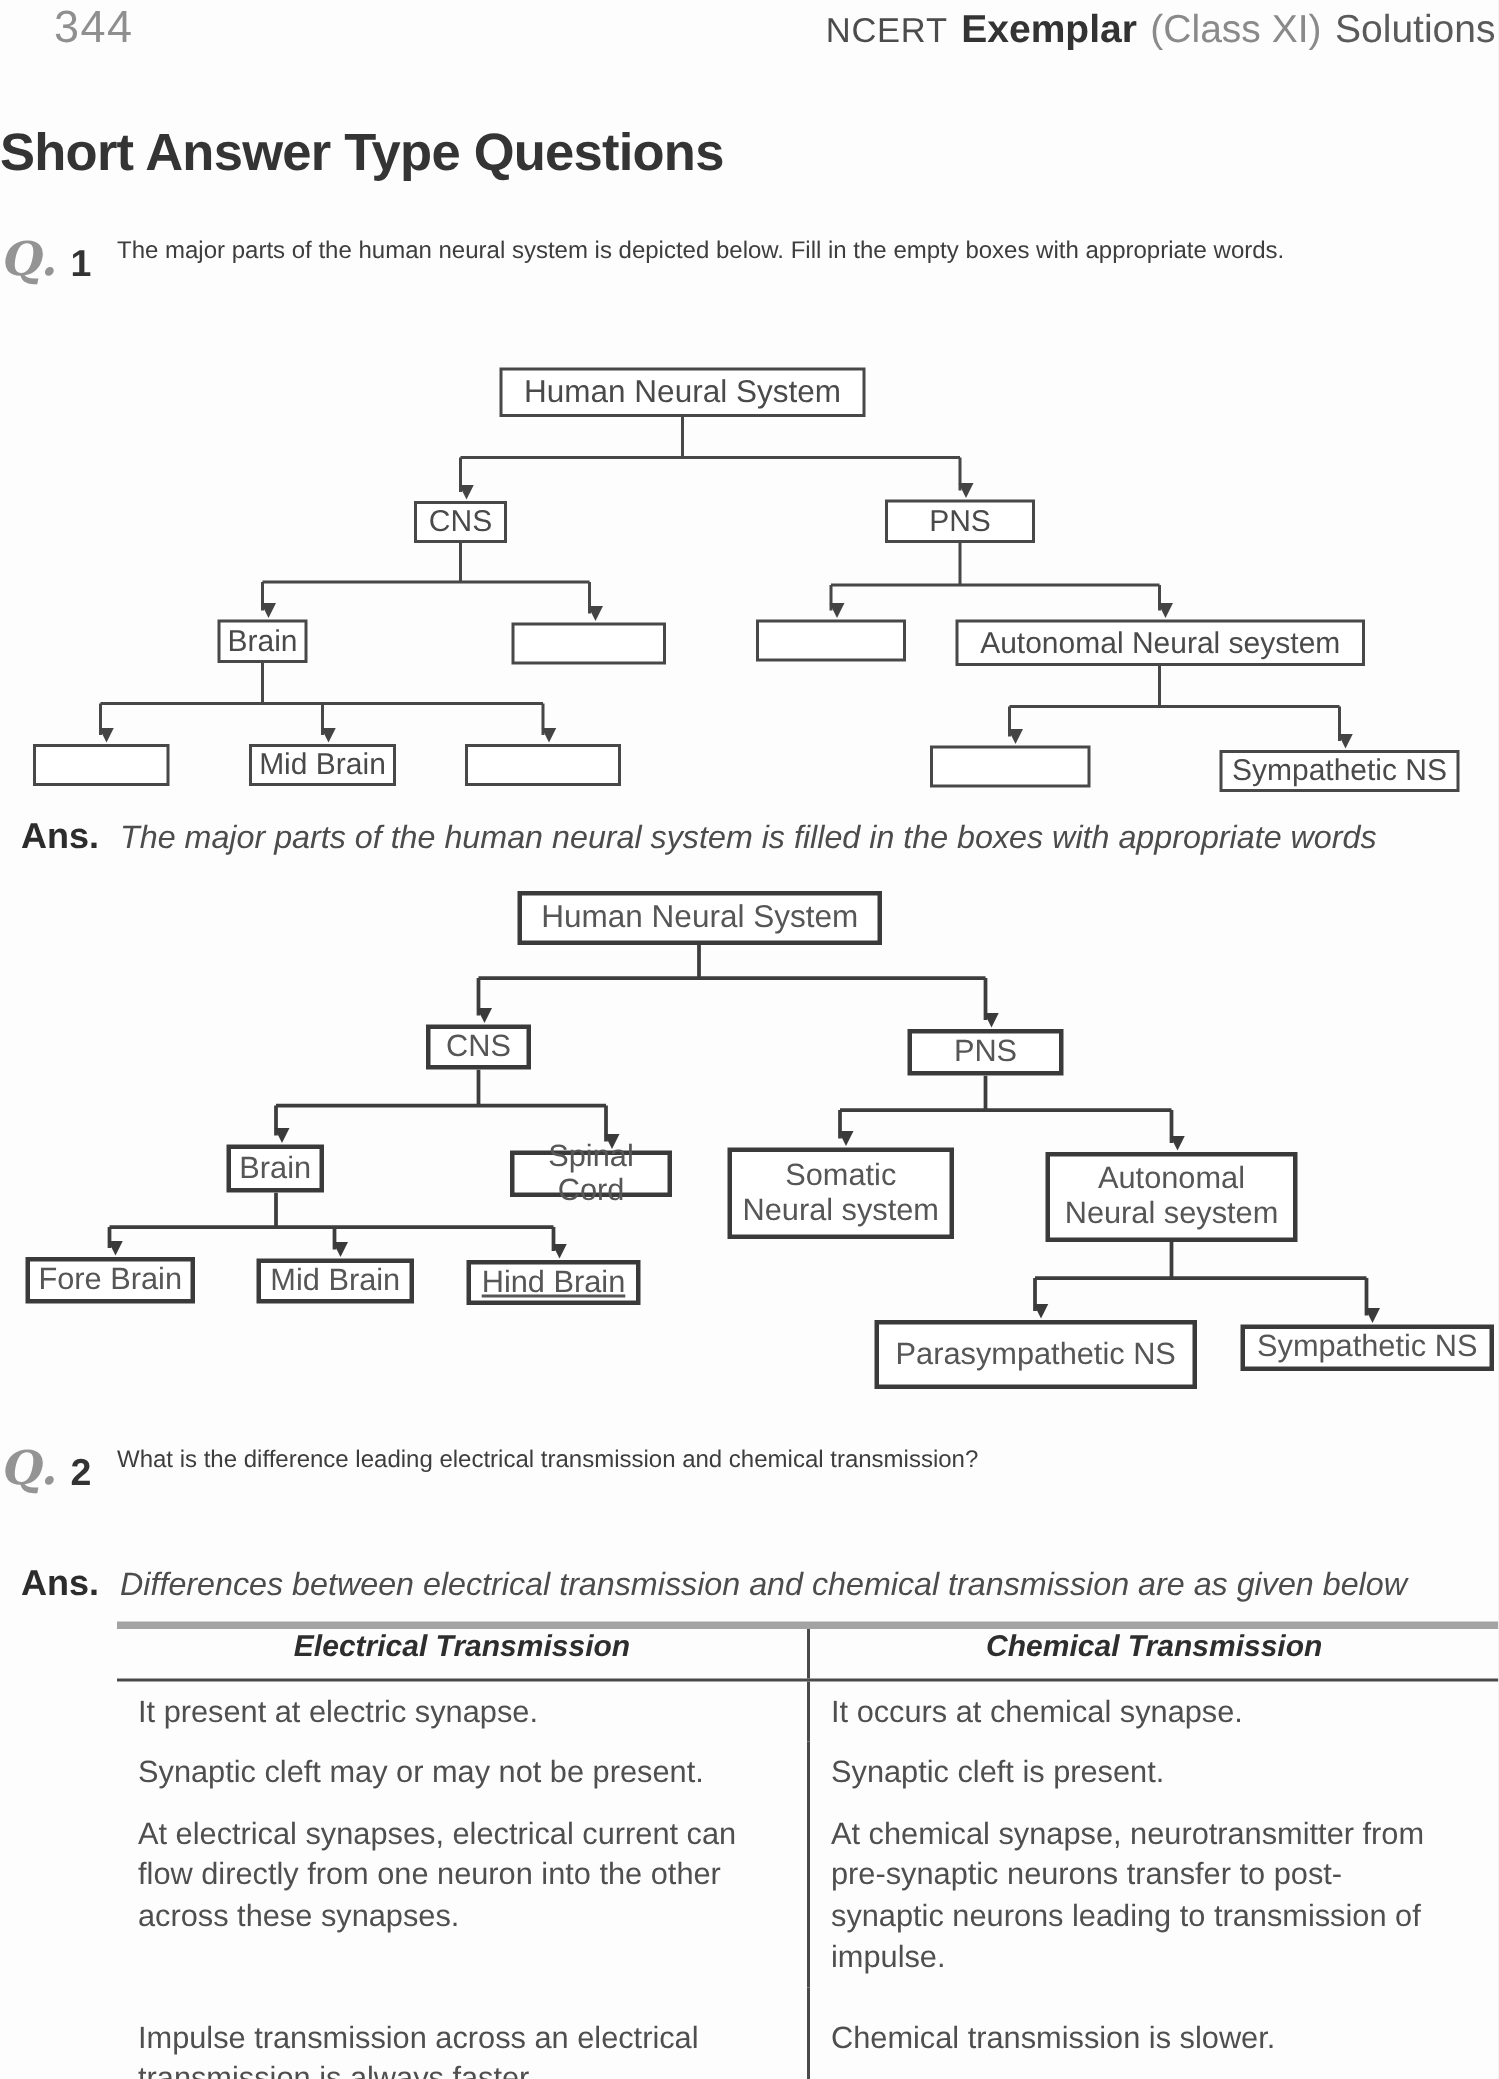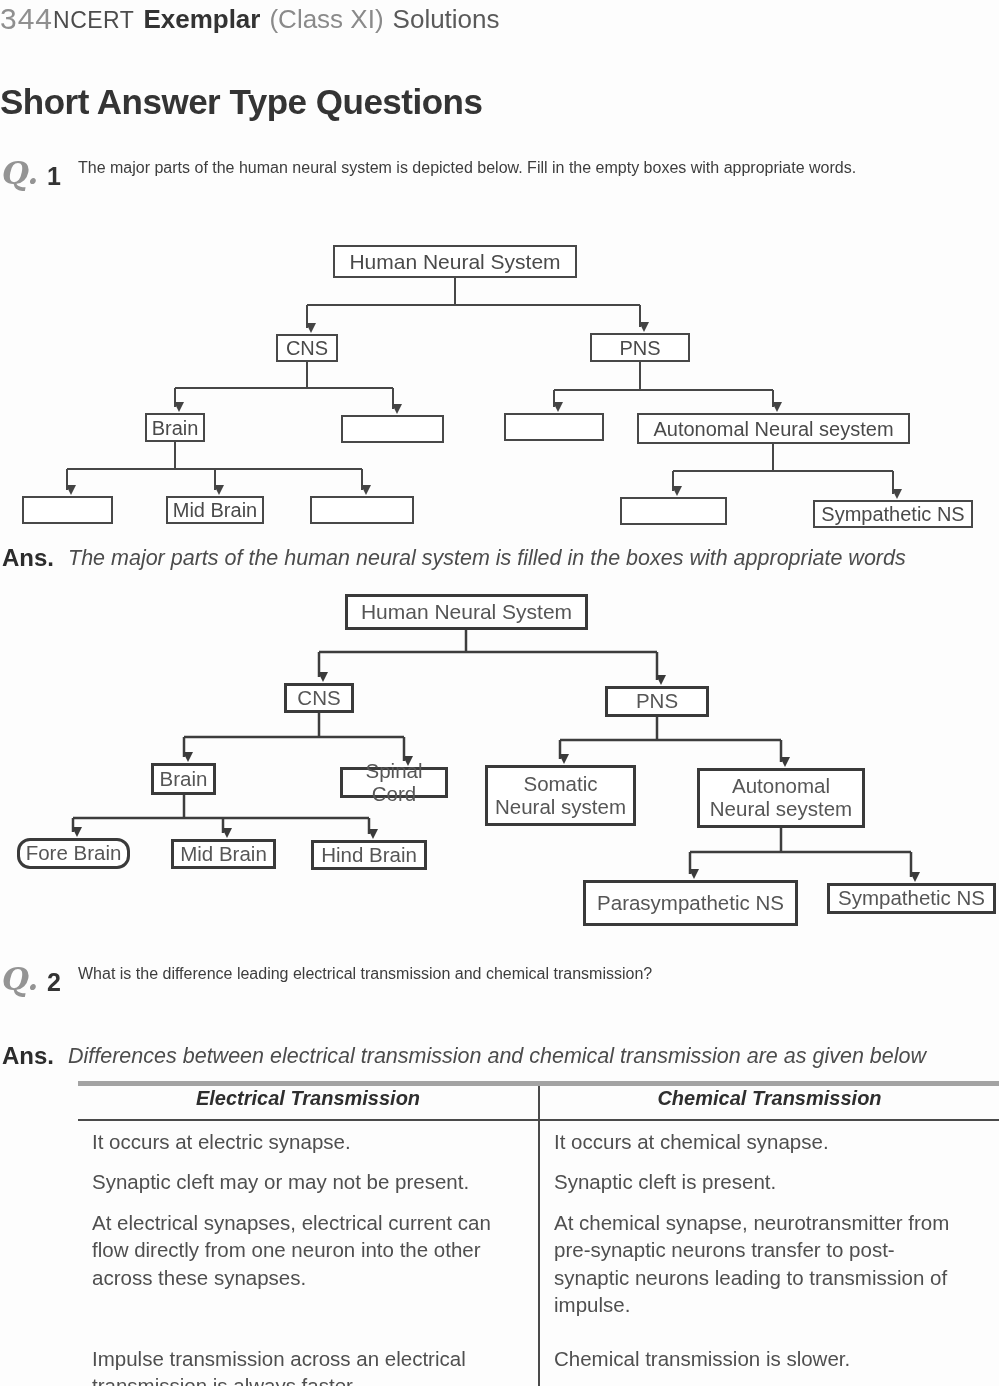--- a/index.html
+++ b/index.html
@@ -7,35 +7,35 @@
   .page {
     position:relative;
     width:999px; height:1386px;
     margin:0 auto;
     background:#fdfdfd;
     overflow:hidden;
     font-family:"Liberation Sans", sans-serif;
     color:#3d3d3d;
   }
   
-  .hdr { position:absolute; top:2px; left:0; right:2px; display:flex; justify-content:flex-start; align-items:flex-start; }
+  .hdr { position:absolute; top:2px; left:0; right:2px; display:flex; justify-content:space-between; align-items:flex-start;padding-left:36px; }
   .pageno { font-size:30px; color:#8f8f8f; letter-spacing:1px; }
   .booktitle { display:flex; align-items:baseline; gap:9px; padding-top:2px; }
   .bt-ncert { font-size:23px; color:#4c4c4c; letter-spacing:0.5px; }
   .bt-exemplar { font-size:26px; font-weight:bold; color:#333; }
   .bt-class { font-size:26px; color:#8a8a8a; }
   .bt-sol { font-size:26px; color:#5a5a5a; }
   
   .section-title { position:absolute; top:82px; left:0; font-size:35px; font-weight:bold; letter-spacing:-0.5px; color:#343434; }
   
   .qrow { position:absolute; left:2px; right:0; display:flex; align-items:flex-start; }
   .qmark { font-family:"DejaVu Serif", serif; font-style:italic; font-weight:bold; font-size:31px; color:#949494; width:45px; line-height:1; padding-top:2px; }
   .qnum  { font-size:25px; font-weight:bold; color:#333; width:31px; line-height:1.2; padding-top:5px; }
   .qtext { flex:1; font-size:16px; line-height:1.55; text-align:justify; color:#3d3d3d; }
-  .ansrow { position:absolute; left:2px; right:0; display:flex; align-items:flex-start; }
+  .ansrow { position:absolute; left:14px; right:0; display:flex; align-items:flex-start; }
   .anslabel { font-size:24px; font-weight:bold; color:#2c2c2c; width:66px; line-height:1.1; }
   .anstext { flex:1; font-style:italic; font-size:21.5px; color:#4c4c4c; line-height:1.2; padding-top:1px; }
   
   .chart { position:absolute; left:0; width:999px; }
   .chart svg { position:absolute; top:0; left:0; }
   .cbox {
     position:absolute; background:#fff;
     display:flex; flex-direction:column; justify-content:center; align-items:center;
     text-align:center; line-height:1.1;
   }
@@ -162,23 +162,23 @@
     <div class="cbox" style="left:151px;top:173px;width:65px;height:32px;">Brain</div>
     <div class="cbox" style="left:340px;top:177px;width:108px;height:31px;">Spinal Cord</div>
     <div class="cbox" style="left:485px;top:175px;width:151px;height:61px;">
       <span>Somatic</span>
       <span>Neural system</span>
     </div>
     <div class="cbox" style="left:697px;top:178px;width:168px;height:60px;">
       <span>Autonomal</span>
       <span>Neural seystem</span>
     </div>
-    <div class="cbox" style="left:17px;top:248px;width:113px;height:31px;border-radius:13px;">Fore Brain</div>
+    <div class="cbox" style="left:17px;top:248px;width:113px;height:31px;">Fore Brain</div>
     <div class="cbox" style="left:171px;top:249px;width:105px;height:30px;">Mid Brain</div>
-    <div class="cbox" style="left:311px;top:250px;width:116px;height:30px;">Hind Brain</div>
+    <div class="cbox" style="left:311px;top:250px;width:116px;height:30px;text-decoration:underline;">Hind Brain</div>
     <div class="cbox" style="left:583px;top:290px;width:215px;height:46px;">Parasympathetic NS</div>
     <div class="cbox" style="left:827px;top:293px;width:169px;height:31px;">Sympathetic NS</div>
   </div>
 
   <div class="qrow" style="top:962px;">
     <span class="qmark">Q.</span>
     <span class="qnum">2</span>
     <p class="qtext">What is the difference leading electrical transmission and chemical transmission?</p>
   </div>
 
@@ -186,21 +186,21 @@
     <span class="anslabel">Ans.</span>
     <p class="anstext">Differences between electrical transmission and chemical transmission are as given below</p>
   </div>
 
   <div class="qtable">
     <div class="thead">
       <div class="th cl">Electrical Transmission</div>
       <div class="th">Chemical Transmission</div>
     </div>
     <div class="trow">
-      <div class="td cl">It occurs at electric synapse.</div>
+      <div class="td cl">It present at electric synapse.</div>
       <div class="td">It occurs at chemical synapse.</div>
     </div>
     <div class="trow">
       <div class="td cl">Synaptic cleft may or may not be present.</div>
       <div class="td">Synaptic cleft is present.</div>
     </div>
     <div class="trow">
       <div class="td cl">
           <span class="narrow">At electrical synapses, electrical current can flow directly from one neuron into the other across these synapses.</span>
         </div>

